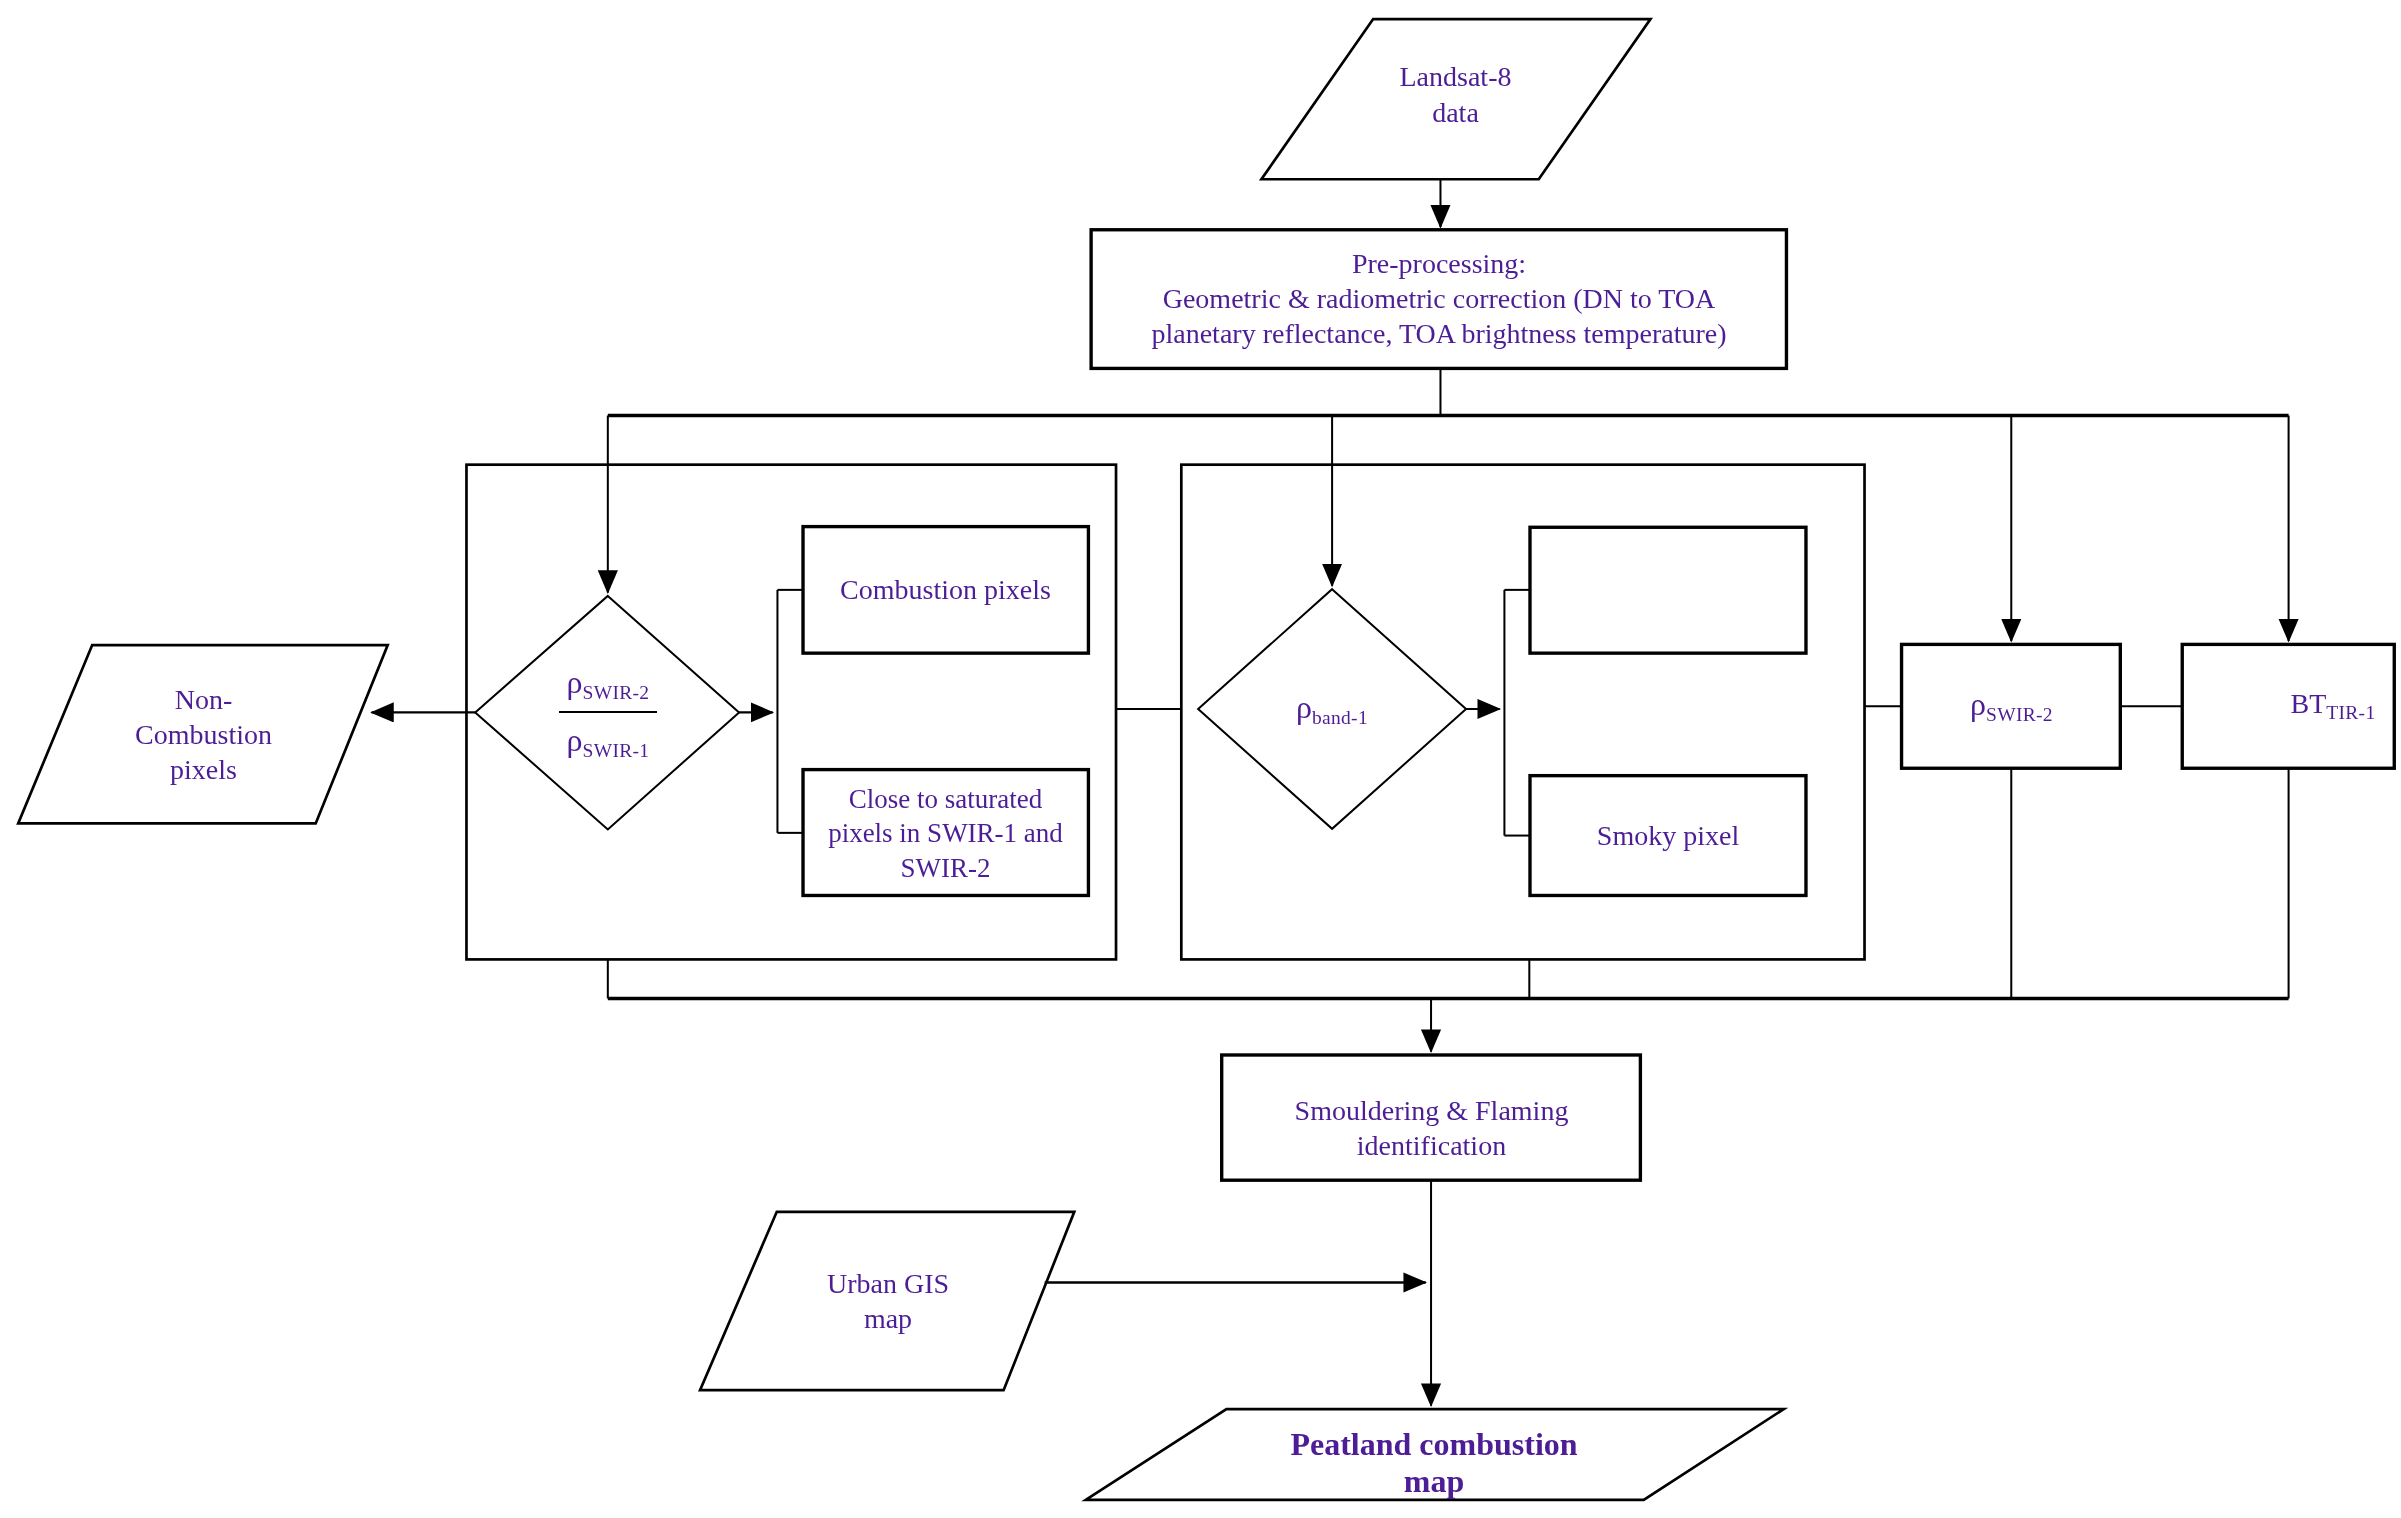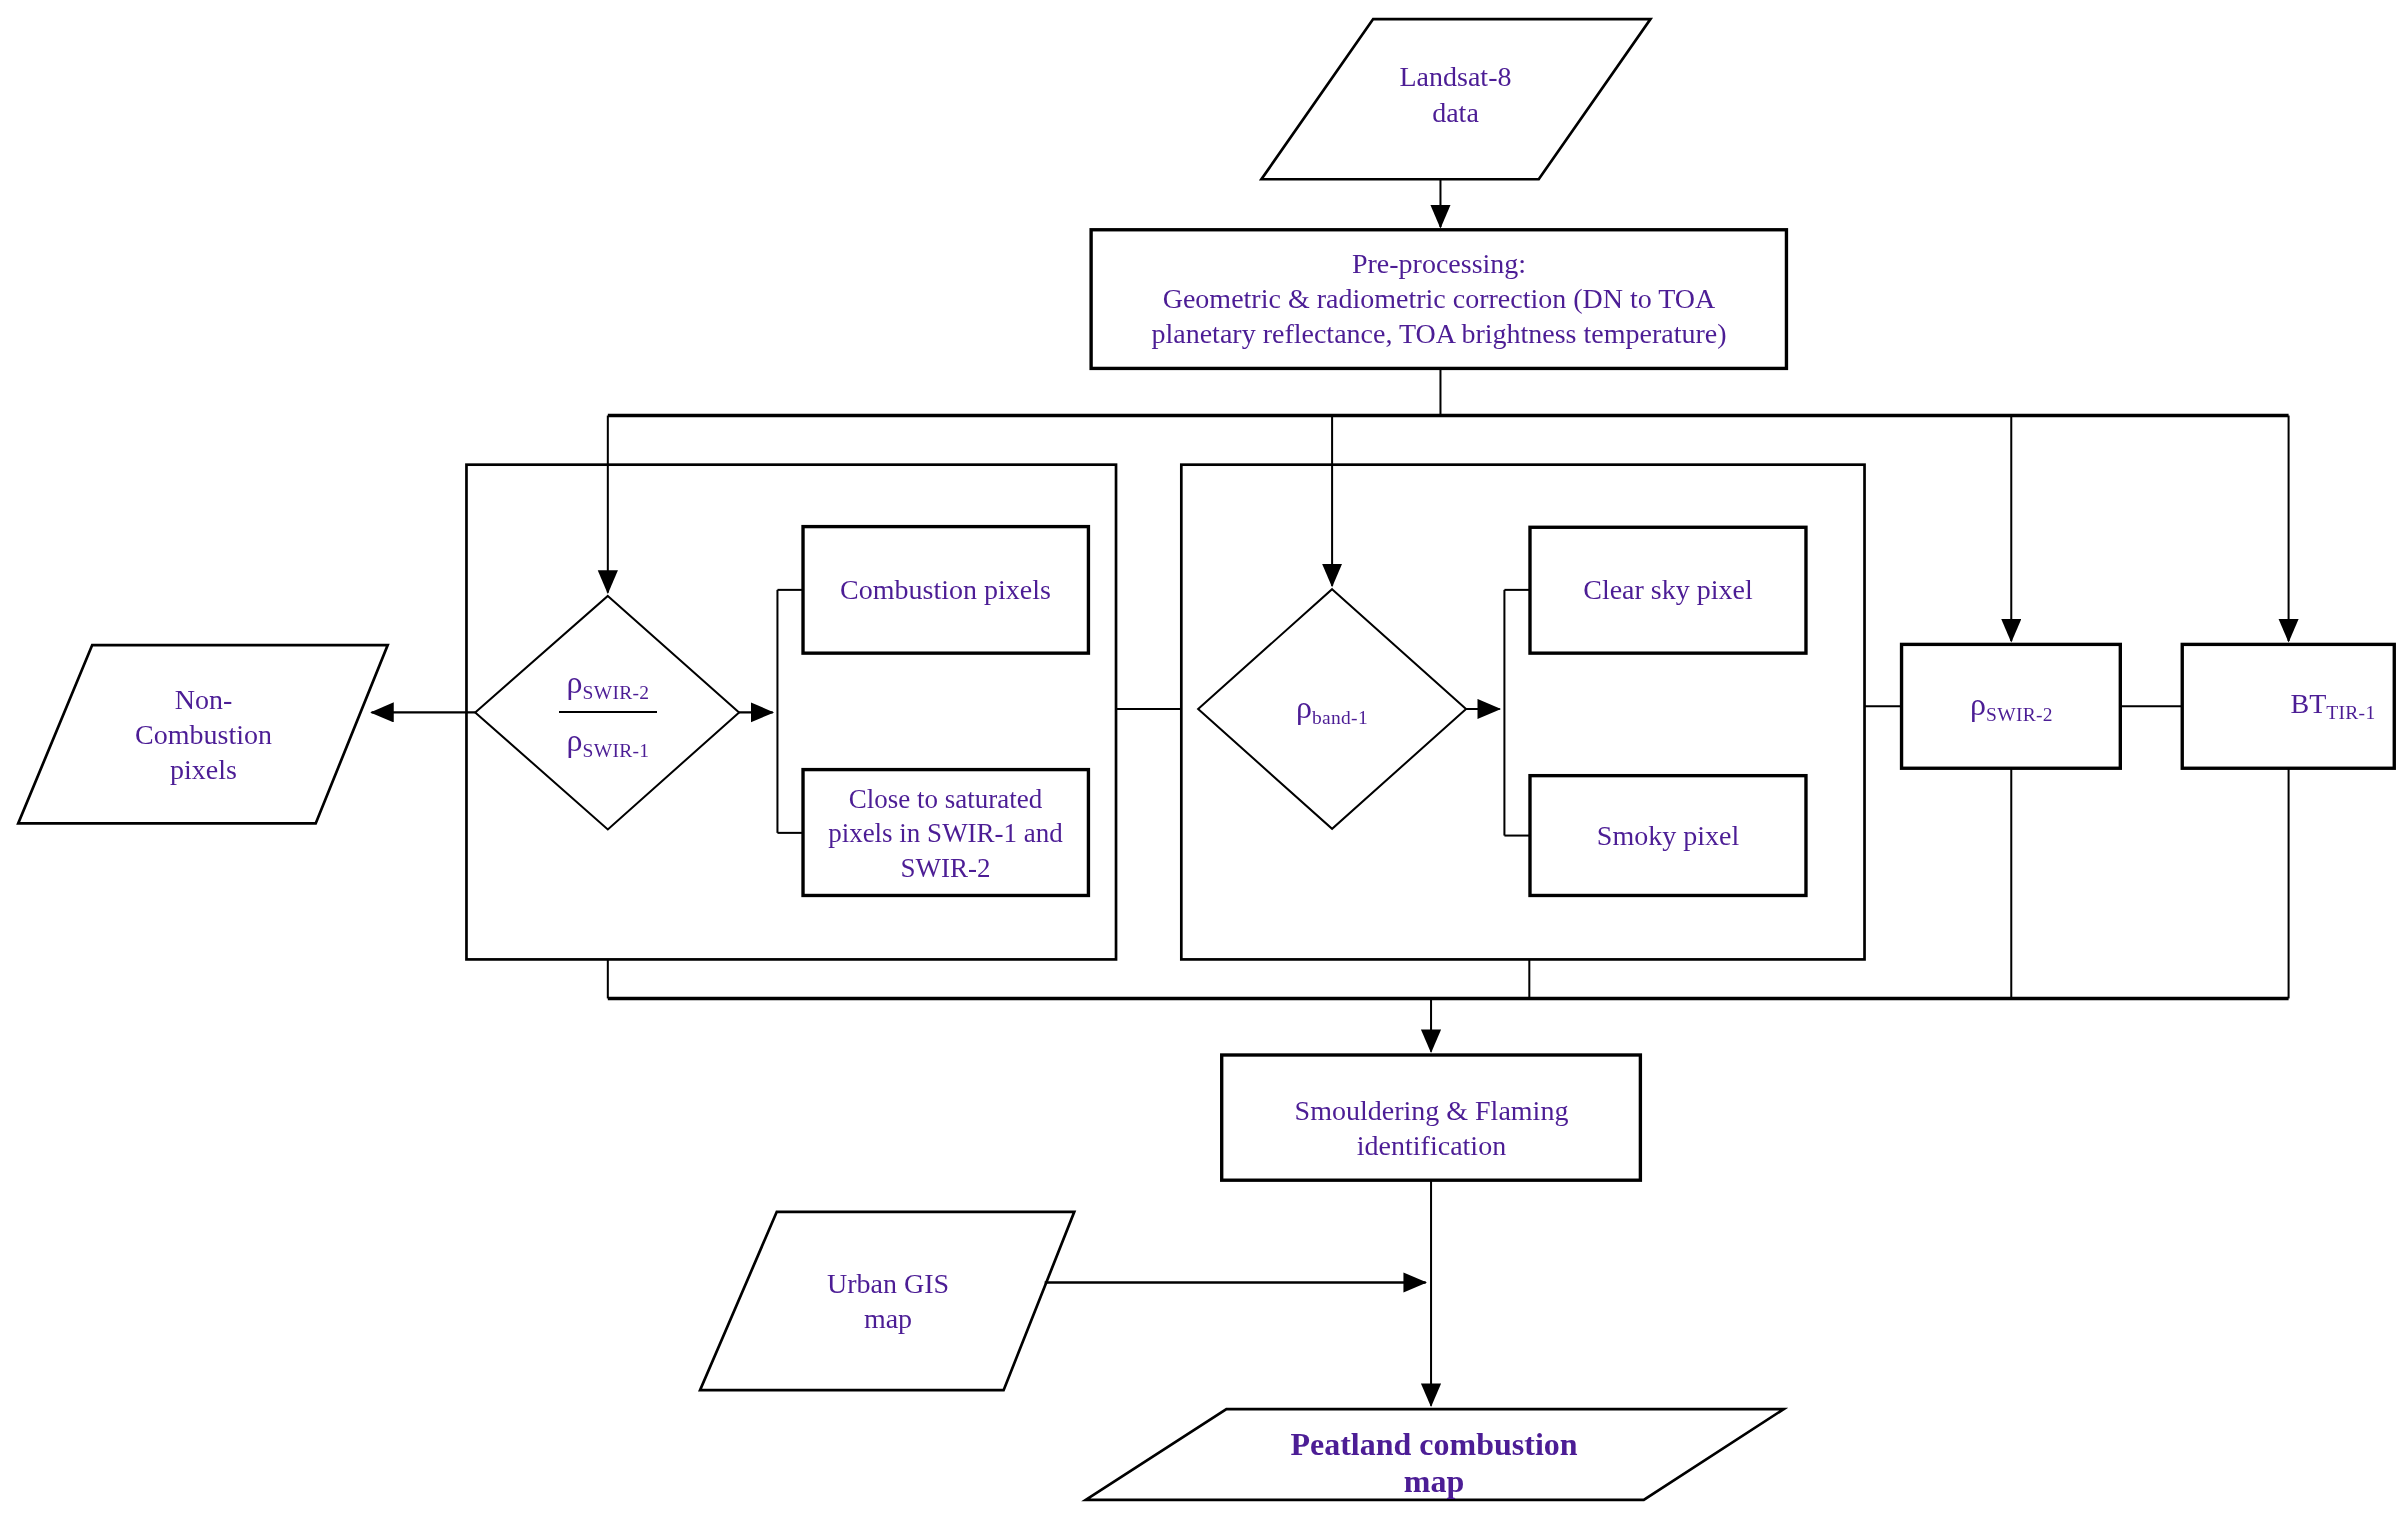--- a/index.html
+++ b/index.html
@@ -147,23 +147,20 @@
   <div class="label" style="left:803px; top:773px; width:285px; height:121px; font-size:27px;">
     <span class="ln">Close to saturated</span>
     <span class="ln">pixels in SWIR-1 and</span>
     <span class="ln">SWIR-2</span>
   </div>
 
   <div class="label" style="left:1231px; top:655px; width:202px; height:108px;text-align:center;">
     <span class="ln"><span class="big">ρ</span><span class="sub">band-1</span></span>
   </div>
 
-  <div class="label" style="left:1530px; top:527px; width:276px; height:126px;">
-    <span class="ln">Clear sky pixel</span>
-  </div>
 
   <div class="label" style="left:1530px; top:776px; width:276px; height:120px;">
     <span class="ln">Smoky pixel</span>
   </div>
 
   <div class="label" style="left:1902px; top:644px; width:219px; height:124px;">
     <span class="ln"><span class="big">ρ</span><span class="sub">SWIR-2</span></span>
   </div>
 
   <div class="label" style="left:2183px; top:644px; width:212px; height:124px;padding-left:44px;">

